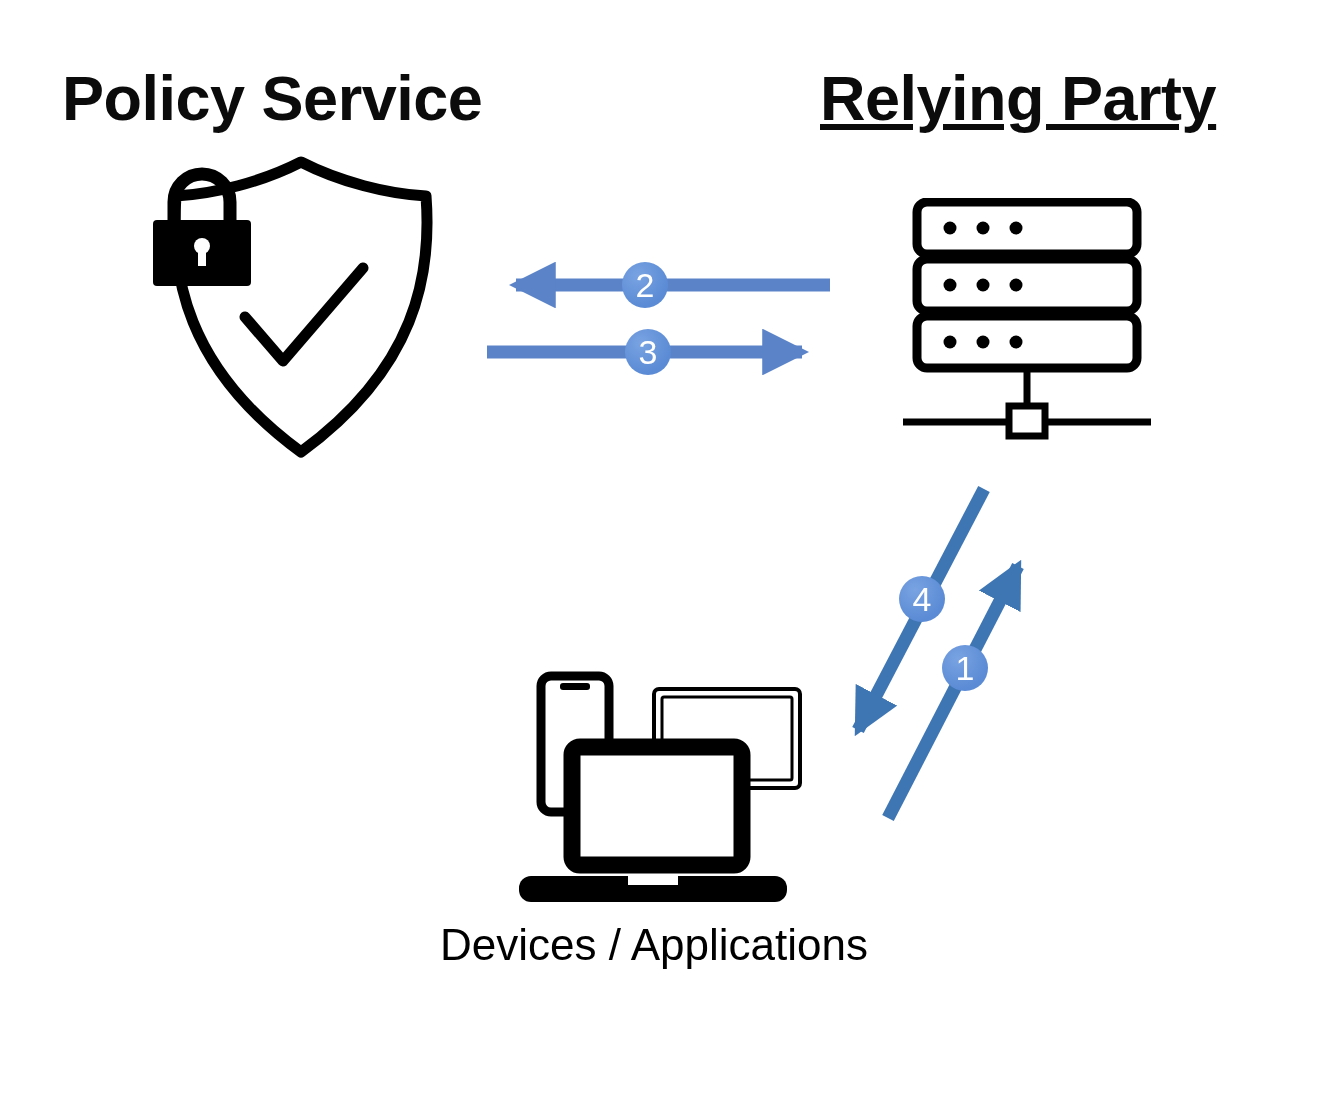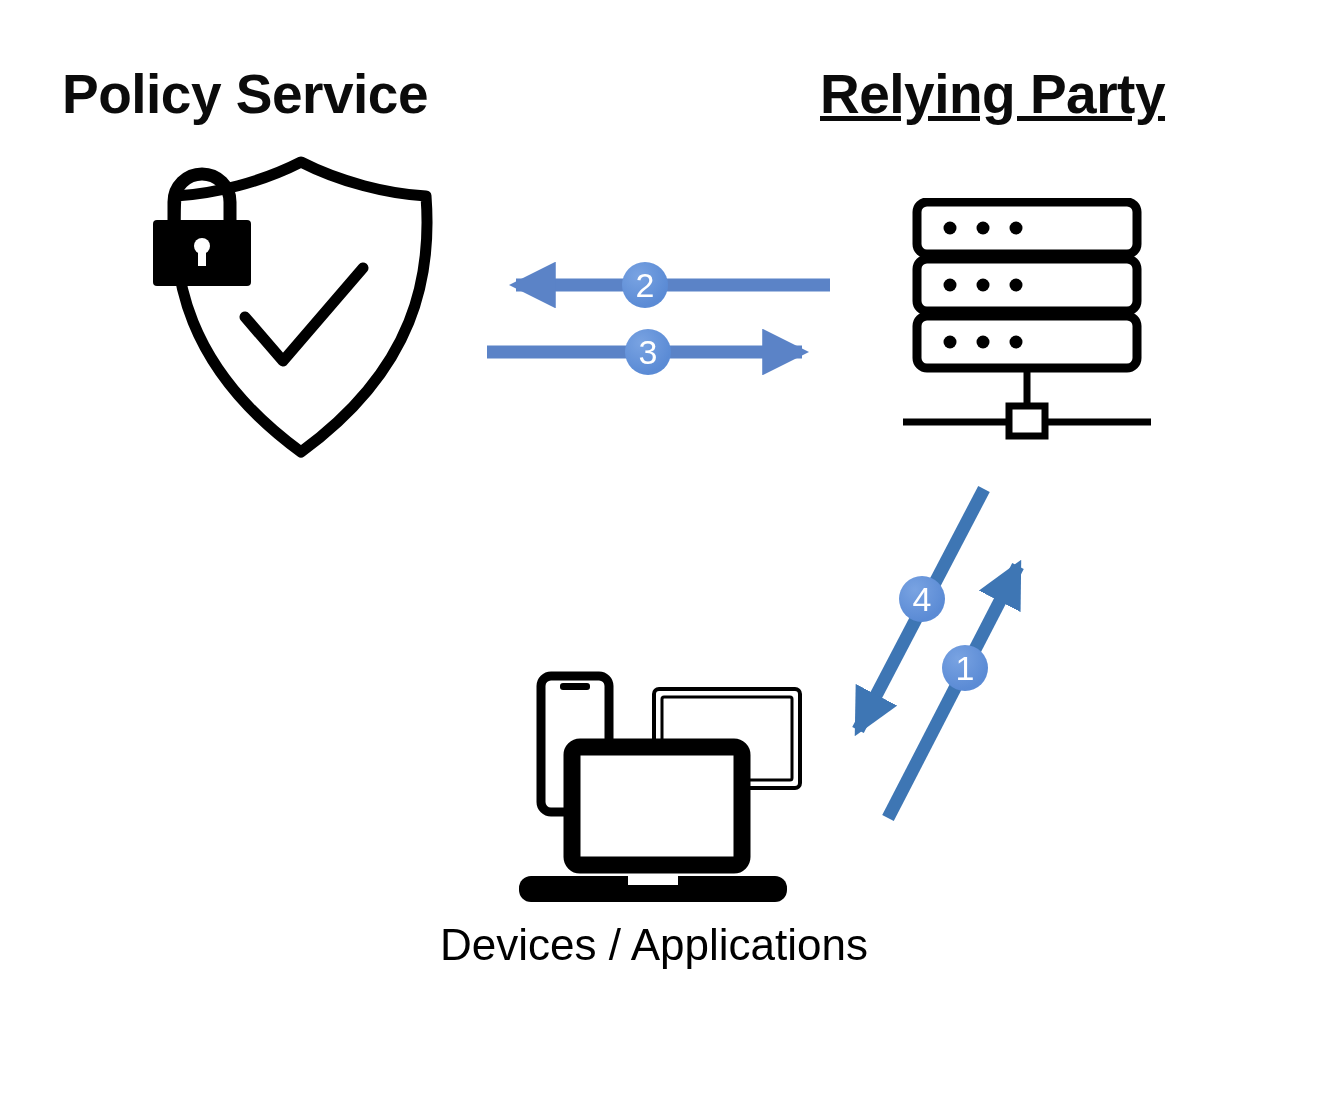--- a/index.html
+++ b/index.html
@@ -6,21 +6,21 @@
   .canvas {
     position: relative;
     width: 1344px;
     height: 1098px;
     background: #ffffff;
     font-family: "Liberation Sans", sans-serif;
     overflow: hidden;
   }
   .title {
     position: absolute;
-    font-size: 55px;
+    font-size: 63px;
     font-weight: 700;
     color: #0b0b0b;
     letter-spacing: -0.5px;
     white-space: nowrap;
   }
   .title-policy  { left: 62px;  top: 62px; }
   .title-relying { left: 820px; top: 62px; text-decoration: underline; }
   .caption {
     position: absolute;
     left: 440px;

